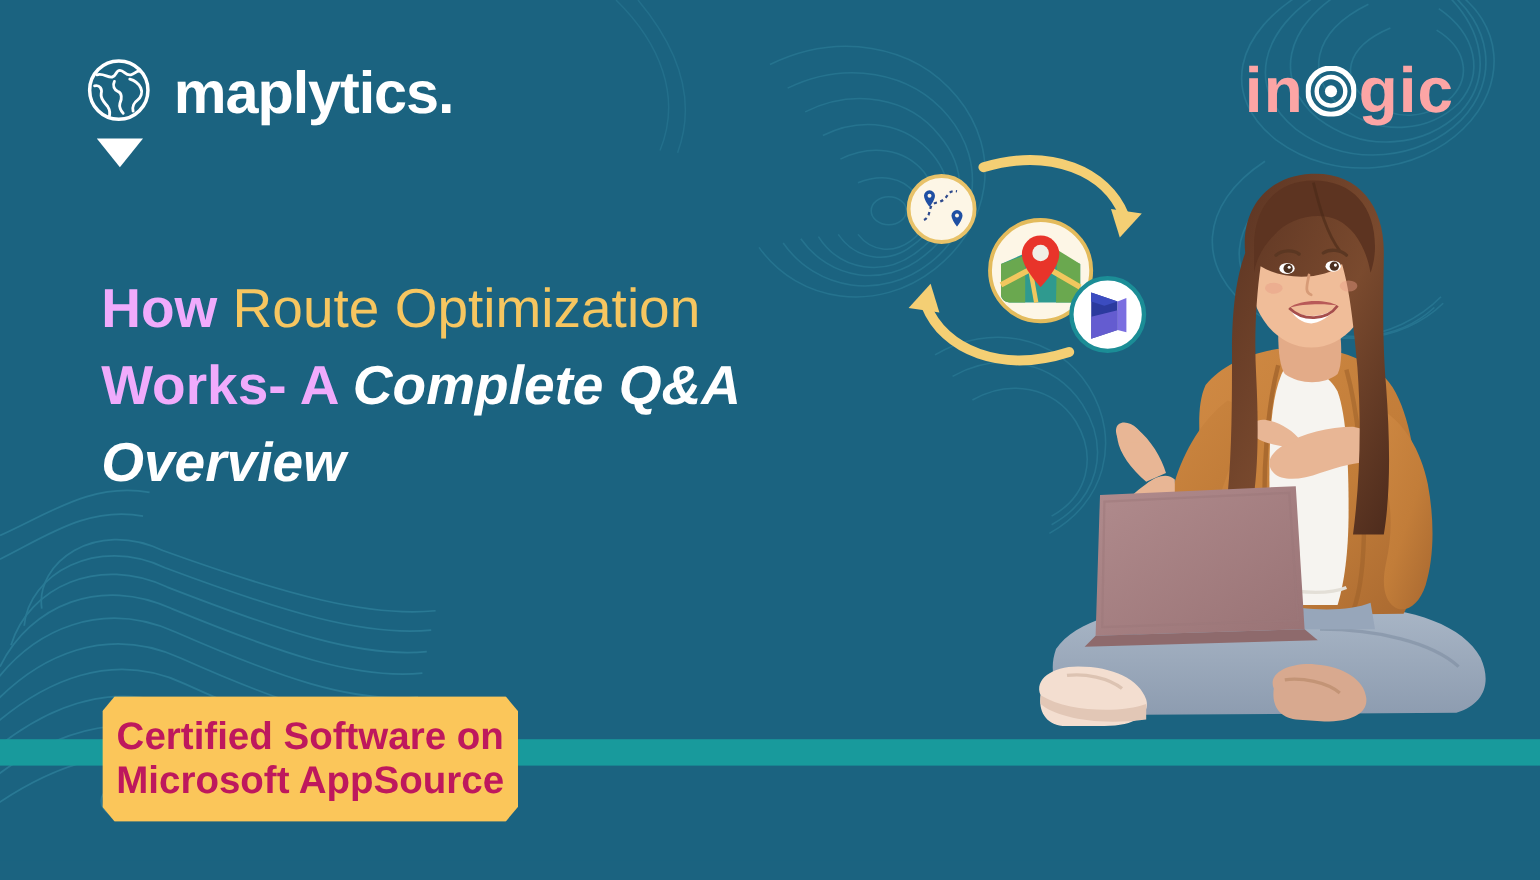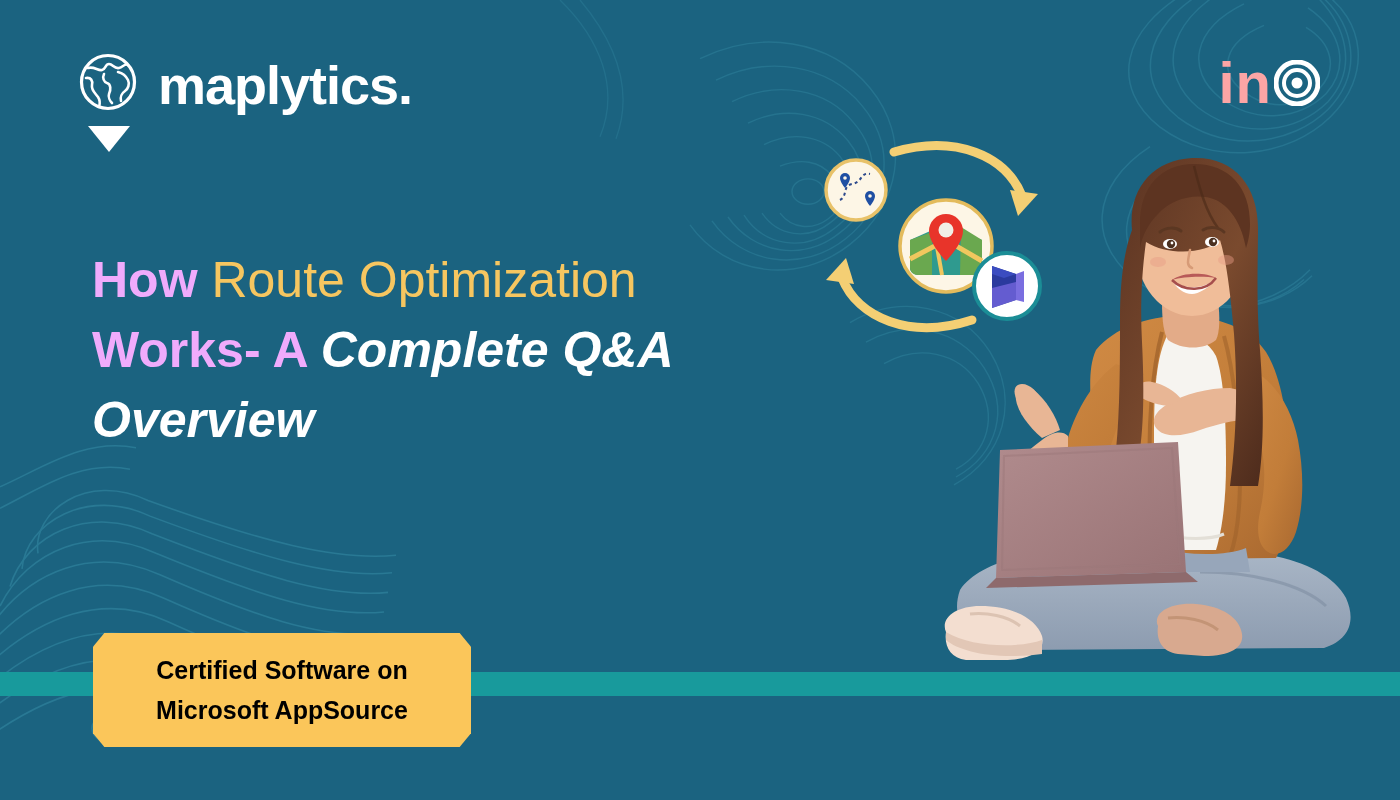--- a/index.html
+++ b/index.html
@@ -91,22 +91,22 @@
     position:absolute; left:93px; top:633px;
     width:378px; height:114px;
     background:#fbc65a;
     z-index:4;
     clip-path:polygon(3% 0%, 97% 0%, 100% 12%, 100% 88%, 97% 100%, 3% 100%, 0% 88%, 0% 12%);
     display:flex; flex-direction:column;
     align-items:center; justify-content:center;
     padding:0 14px;
   }
   .cert-line {
-    color:#000000;
-    font-size:25px;
+    color:#be185d;
+    font-size:35px;
     font-weight:bold;
     line-height:40px;
     text-align:center;
     white-space:nowrap;
   }
 
   
   .icon-cluster {
     position:absolute; left:806px; top:128px;
     width:270px; height:230px;
@@ -190,20 +190,21 @@
 
   <div class="inogic-logo">
     <span class="inogic-word">in</span>
     <span class="inogic-o">
       <svg viewBox="0 0 46 46" width="46" height="46" aria-hidden="true">
         <circle cx="23" cy="23" r="21" fill="none" stroke="#ffffff" stroke-width="5"></circle>
         <circle cx="23" cy="23" r="13" fill="none" stroke="#ffffff" stroke-width="4"></circle>
         <circle cx="23" cy="23" r="5.5" fill="#ffffff"></circle>
       </svg>
     </span>
+    <span class="inogic-word">gic</span>
   </div>
 
   <div class="headline">
     <div>
       <span class="hl-light">How </span><span class="hl-gold">Route Optimization</span>
     </div>
     <div>
       <span class="hl-light">Works- A </span><span class="hl-bold">Complete Q&amp;A</span>
     </div>
     <div>

